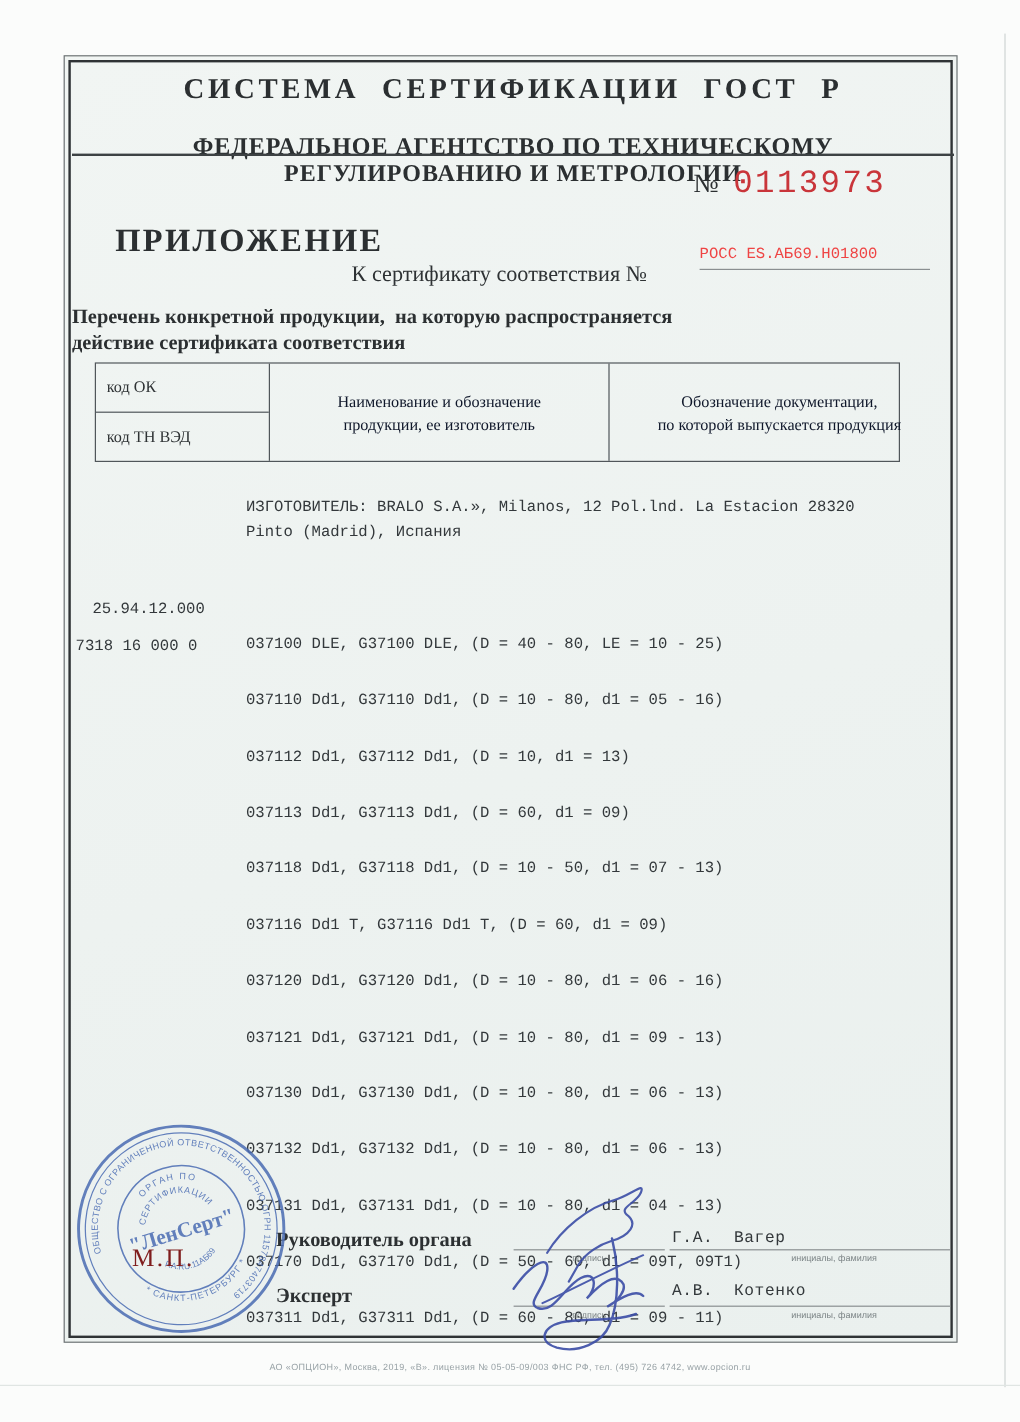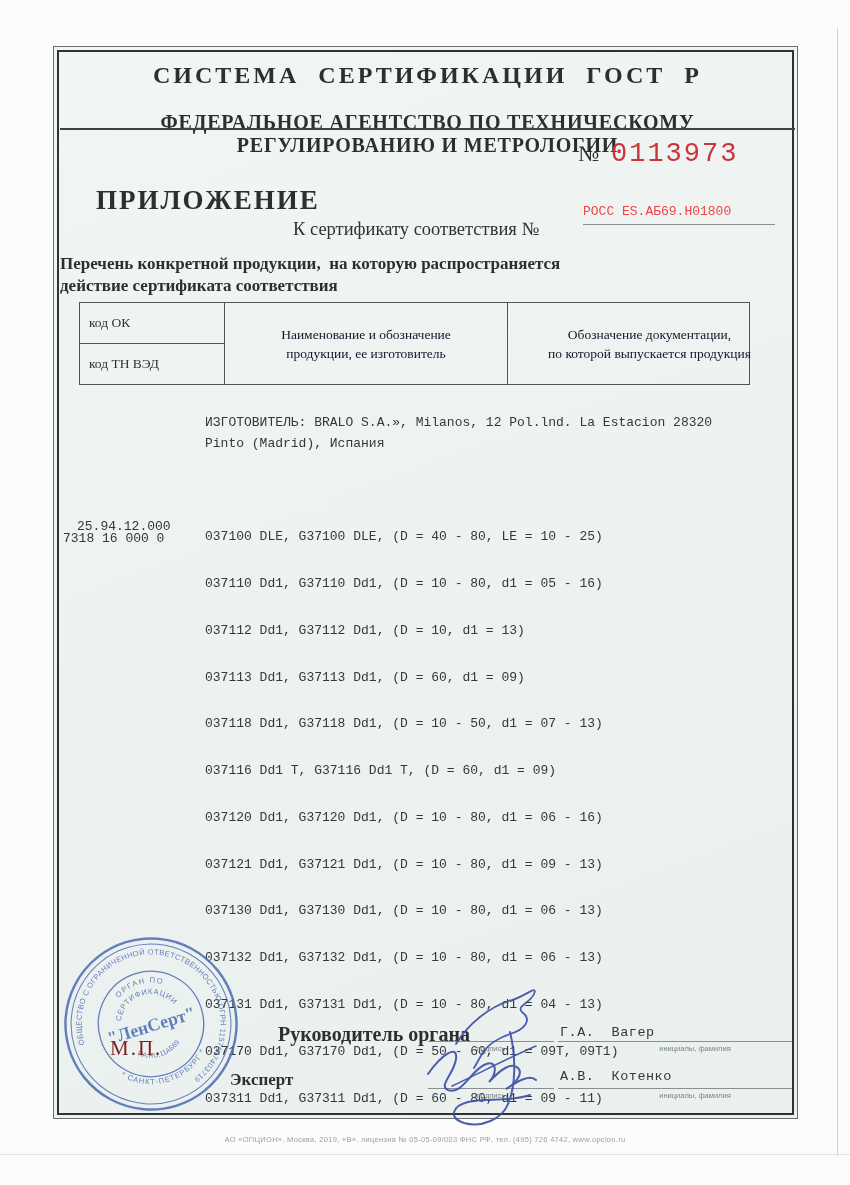--- a/index.html
+++ b/index.html
@@ -43,26 +43,26 @@
   .t-col1 { display:grid; grid-template-rows:1fr 1fr; border-right:1.4px solid #50565a; }
   .t-ok   { border-bottom:1.4px solid #50565a; }
   .t-ok, .t-tn { display:flex; align-items:center; padding-left:9px; font-size:13.5px; color:#2e3234; }
   .t-name { border-right:1.4px solid #50565a; }
   .t-name, .t-docs { display:flex; align-items:center; justify-content:center; text-align:center;
                      font-size:13.5px; line-height:19px; white-space:pre-line; color:#0f172a; }
 
   .mono { font-family:"Liberation Mono","DejaVu Sans Mono",monospace; color:#33383b; white-space:pre; }
 
   .manufacturer { position:absolute; left:205px; top:412px; font-size:13px; line-height:21px; }
-  .code-ok  { position:absolute; left:77px; top:500px; font-size:13px;margin-top:19px; }
+  .code-ok  { position:absolute; left:77px; top:500px; font-size:13px; }
   .code-tn  { position:absolute; left:63px; top:531px; font-size:13px; }
   .plist    { position:absolute; left:205px; top:498px; font-size:13px; line-height:15.6px; }
 
   
-  .role1 { position:absolute; left:230px; top:1023px; font-weight:bold; font-size:20px;padding-left:48px; }
+  .role1 { position:absolute; left:230px; top:1023px; font-weight:bold; font-size:17px; }
   .role2 { position:absolute; left:230px; top:1070px; font-weight:bold; font-size:17px; }
   .sigline  { position:absolute; height:0; border-top:1px solid #8a8f91; }
   .sl1 { left:428px; top:1041px; width:126px; }
   .sl2 { left:428px; top:1088px; width:126px; }
   .nl1 { left:558px; top:1041px; width:234px; }
   .nl2 { left:558px; top:1088px; width:234px; }
   .cap { position:absolute; font-family:"Liberation Sans","DejaVu Sans",sans-serif;
          font-size:7.5px; color:#7c8486; text-align:center; }
   .cap-s1 { left:428px; top:1044px; width:126px; }
   .cap-s2 { left:428px; top:1091px; width:126px; }

